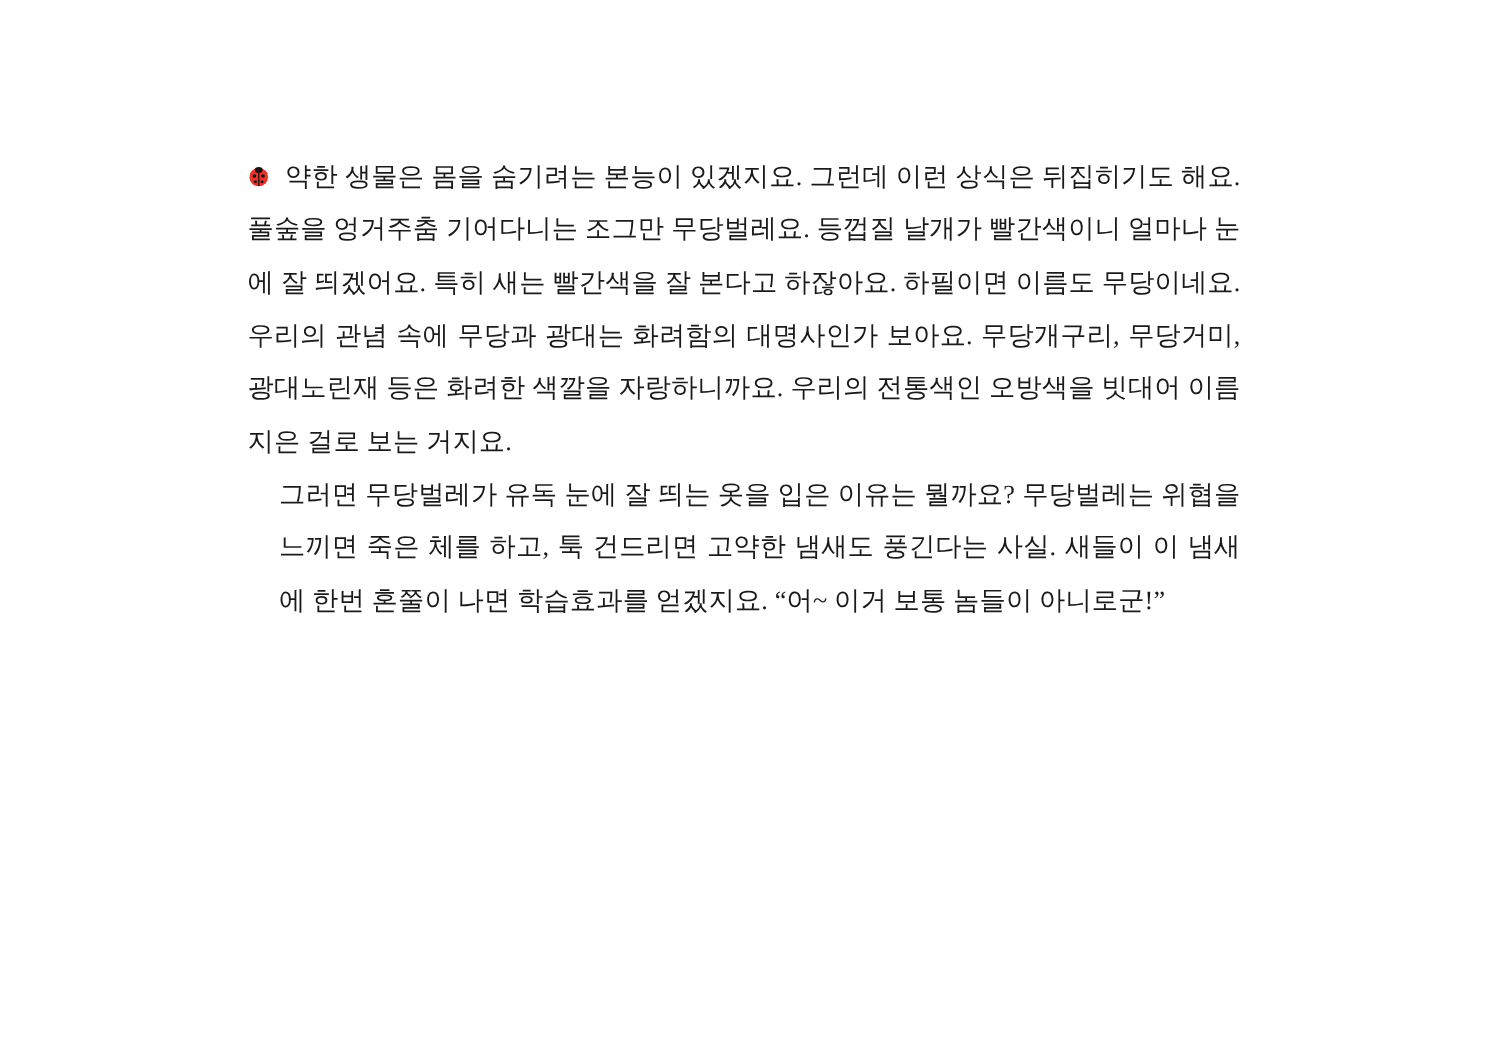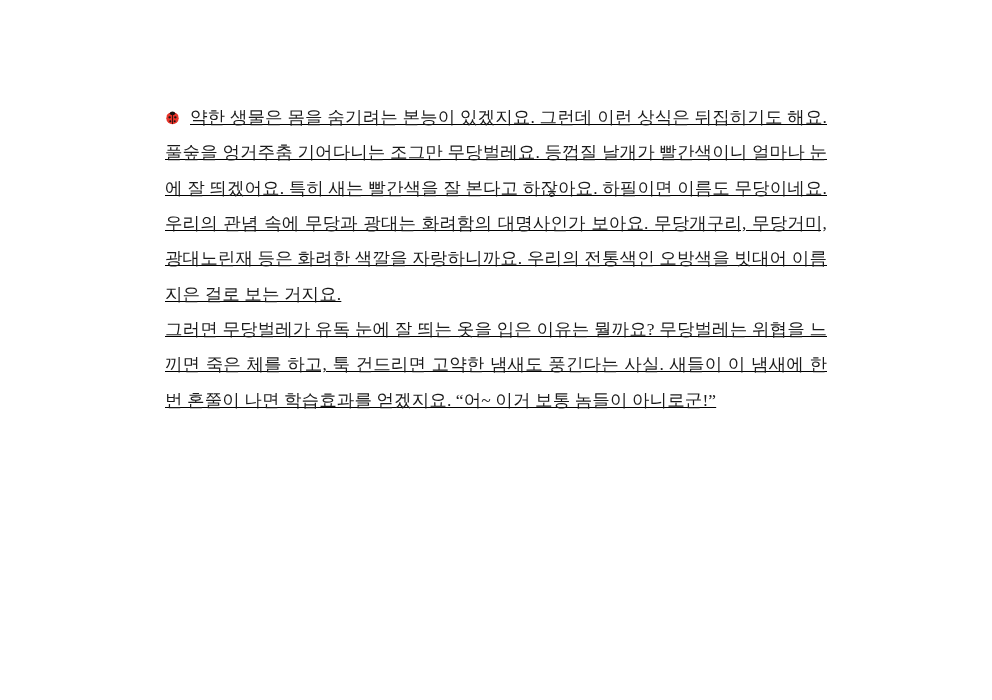--- a/index.html
+++ b/index.html
@@ -15,21 +15,20 @@
   }
   .page {
     position: relative;
     width: 992px;
     height: 700px;
     box-sizing: border-box;
     padding: 100px 165px 0 165px;
   }
   .doc-body {
     width: 662px;
-    text-decoration: underline;
   }
   .para {
     margin: 0;
     font-size: 17.5px;
     line-height: 2.02;
     color: #1a1a1a;
     text-align: justify;
     text-justify: inter-word;
     letter-spacing: 0.1px;
   }
@@ -38,20 +37,21 @@
     width: 15px;
     height: 15px;
     vertical-align: -2px;
     margin-right: 10px;
   }
   .bullet-icon svg {
     display: block;
   }
   .para + .para {
     margin-top: 0;
+    margin-left: 21px;
   }
 </style>
 </head>
 <body>
 
 <div class="page">
   <div class="doc-body">
 
     <p class="para"><span class="bullet-icon"><svg width="15" height="15" viewBox="0 0 15 15" xmlns="http://www.w3.org/2000/svg">
             <ellipse cx="7.5" cy="8.2" rx="6.2" ry="6.0" fill="#e8342a"></ellipse>

